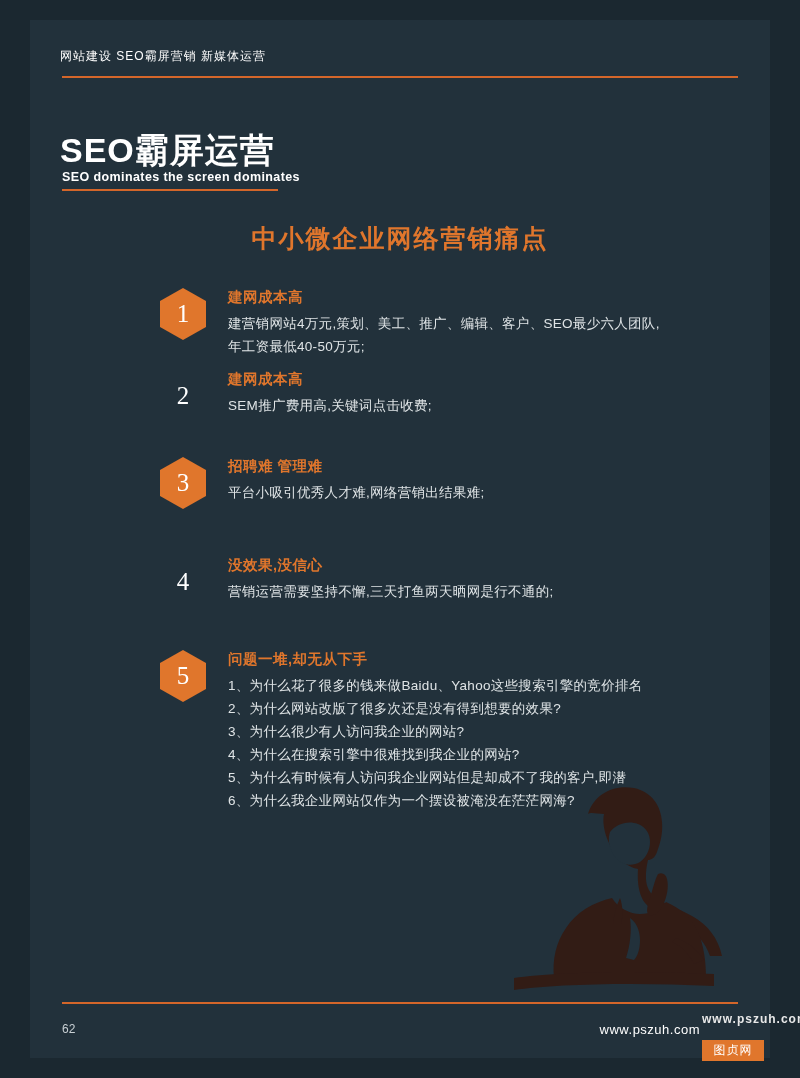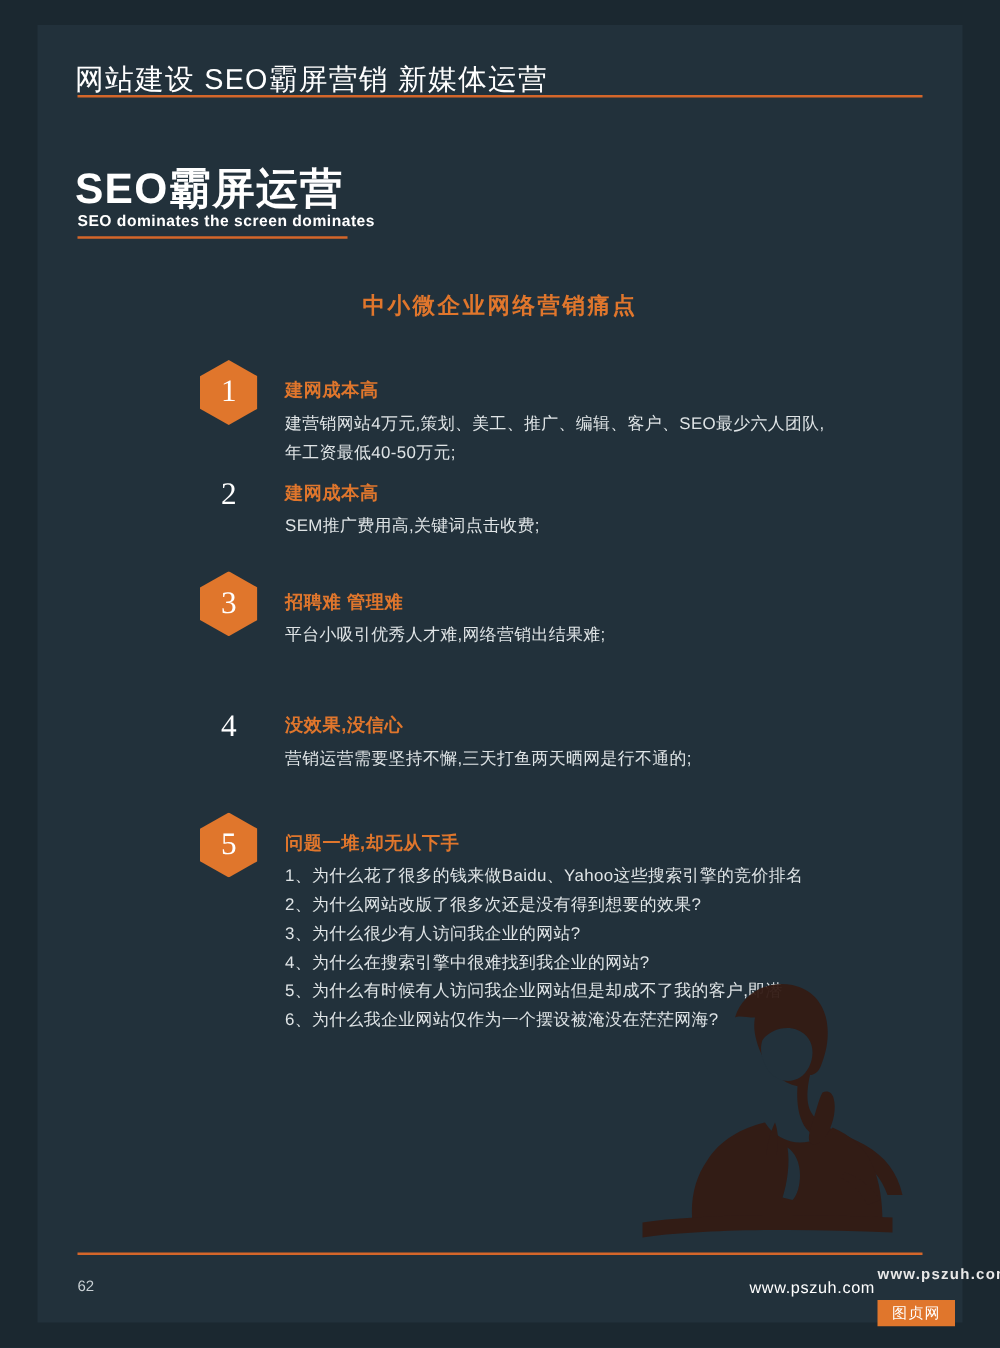--- a/index.html
+++ b/index.html
@@ -30,21 +30,21 @@
     width: 740px;
     height: 1038px;
     background: #22313b;
   }
 
   
   .header-nav {
     position: absolute;
     left: 60px;
     top: 48px;
-    font-size: 23px;
+    font-size: 12px;
     color: #ffffff;
     letter-spacing: 1px;
     white-space: nowrap;
   }
   .header-rule {
     position: absolute;
     left: 62px;
     top: 76px;
     width: 676px;
     height: 2px;
@@ -76,24 +76,24 @@
     top: 189px;
     width: 216px;
     height: 2px;
     background: #d4662a;
   }
 
   
   .section-heading {
     position: absolute;
     left: 0;
-    top: 232px;
+    top: 222px;
     width: 800px;
     text-align: center;
-    font-size: 18px;
+    font-size: 25px;
     font-weight: bold;
     color: #e0762c;
     letter-spacing: 2px;
   }
 
   
   .item {
     position: absolute;
     left: 160px;
     width: 560px;
@@ -117,21 +117,20 @@
   }
   .hexnum.plain {
     background: transparent;
     color: #ffffff;
   }
   .item-body {
     position: absolute;
     left: 68px;
     top: 0;
     width: 500px;
-    margin-top: 15px;
   }
   .item-title {
     font-size: 14.5px;
     font-weight: bold;
     color: #e0762c;
     margin-bottom: 7px;
     letter-spacing: 0.5px;
   }
   .item-text {
     font-size: 13.5px;

